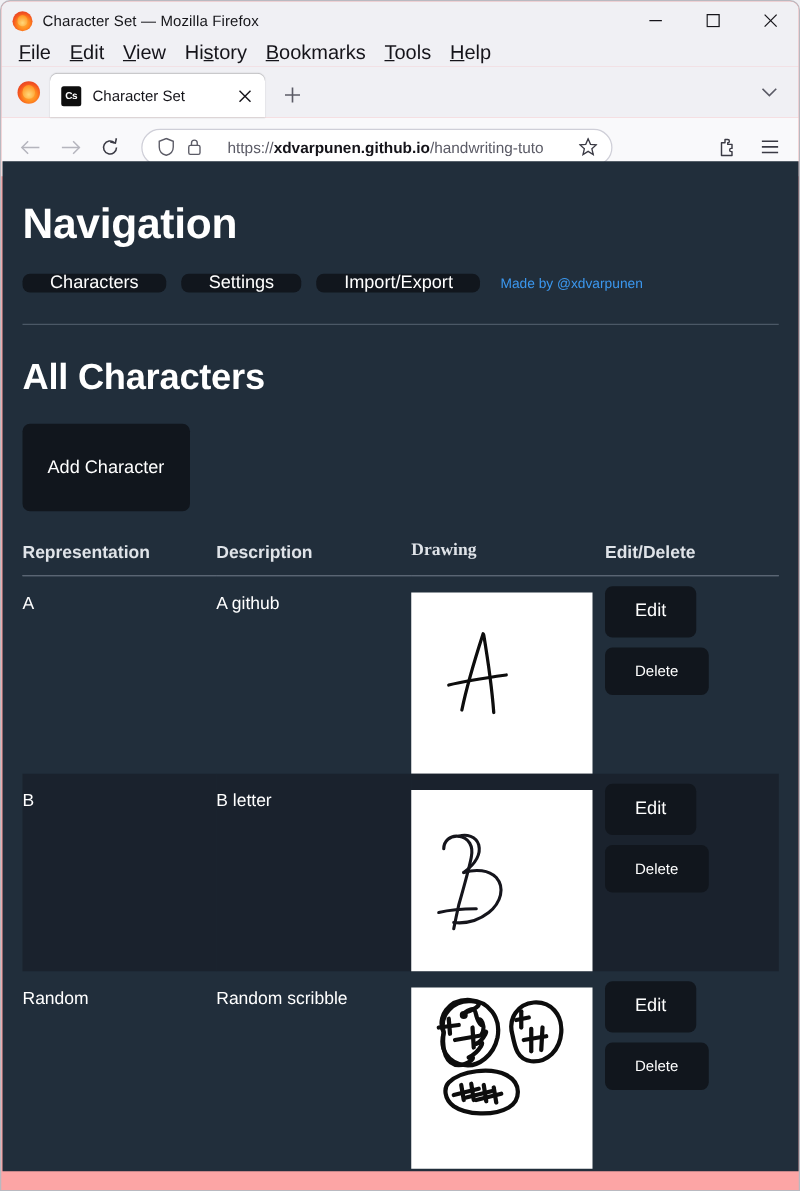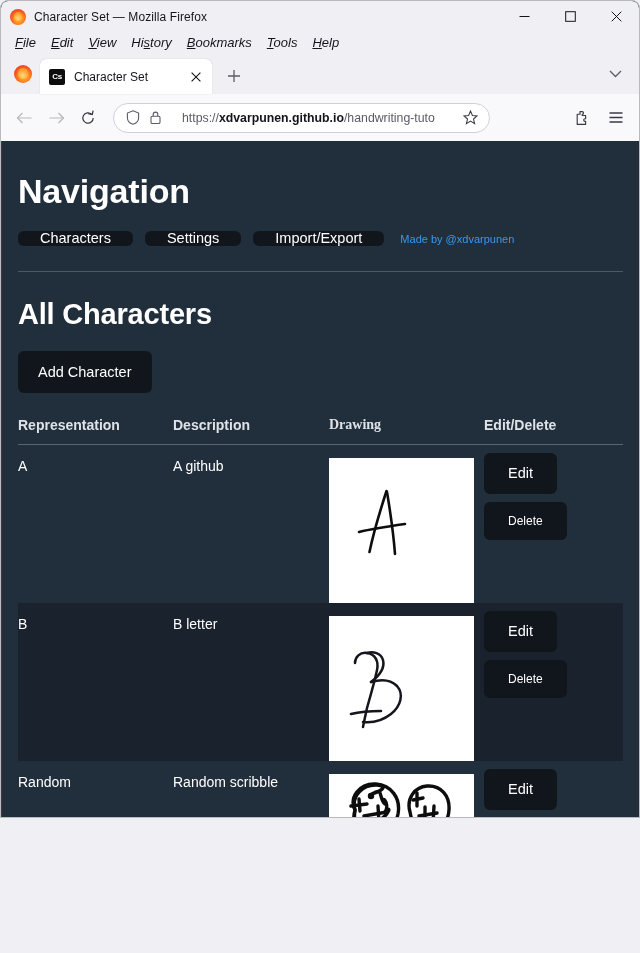--- a/index.html
+++ b/index.html
@@ -1,40 +1,40 @@
 <!DOCTYPE html>
 <html><head>
 <meta charset="utf-8">
 <style>
   * { box-sizing: border-box; margin: 0; padding: 0; }
   html, body {
     width: 640px; height: 953px;
     font-family: "Liberation Sans", sans-serif;
     overflow: hidden; background: #f0f0f4;
   }
-  #app { width: 640px; height: 818px; position: relative; background: #14532d;
+  #app { width: 640px; height: 953px; position: relative; background: #fca5a5;
          border: 1px solid #b9b9c0; border-radius: 8px 8px 0 0; overflow: hidden; }
 
   
   .titlebar { height: 31px; background: #f0f0f4; display: flex; align-items: center;
               position: relative; border-radius: 7px 7px 0 0; }
   .tb-logo { width: 16px; height: 16px; margin-left: 9px; margin-right: 8px; position: relative; }
   .tb-logo .ff-outer { width:16px;height:16px;border-radius:50%;
       background: radial-gradient(circle at 55% 62%, #ffb63a 0%, #ff8b1f 35%, #f4531f 62%, #d0342c 100%); }
   .tb-logo .ff-inner { position:absolute; left:4px; top:3px; width:8px;height:9px;border-radius:50% 50% 45% 45%;
       background: radial-gradient(circle at 50% 70%, #ffd87a 0%, #ff9c2a 70%, #ff7a1c 100%); }
   .tb-title { font-size: 12px; color: #16161a; letter-spacing: .1px; }
   .win-btns { position: absolute; right: 0; top: 0; height: 31px; display: flex; }
   .win-btn { width: 46px; height: 31px; display: flex; align-items: center; justify-content: center; }
   .win-btn svg { display:block; }
 
   
   .menubar { height: 21px; background: #f0f0f4; display: flex; align-items: center;
              padding-left: 7px; gap: 1px; }
-  .menu-item { font-size: 13px; color: #15141a; padding: 2px 7px; border-radius: 3px; white-space: nowrap; font-style: italic; }
+  .menu-item { font-size: 16px; color: #15141a; padding: 2px 7px; border-radius: 3px; white-space: nowrap; }
   .menu-item u { text-decoration: underline; text-underline-offset: 1px; }
 
   
   .tabstrip { height: 41px; background: #f0f0f4; display: flex; align-items: flex-end; position: relative; }
   .tab-ff-icon { width: 18px; height: 18px; margin: 0 8px 11px 13px; position: relative; flex: none; }
   .tab-ff-icon .ff-outer { width:18px;height:18px;border-radius:50%;
       background: radial-gradient(circle at 55% 62%, #ffb63a 0%, #ff8b1f 35%, #f4531f 62%, #d0342c 100%); }
   .tab-ff-icon .ff-inner { position:absolute; left:4px; top:3px; width:10px;height:11px;border-radius:50% 50% 45% 45%;
       background: radial-gradient(circle at 50% 70%, #ffd87a 0%, #ff9c2a 70%, #ff7a1c 100%); }
   .tab { width: 172px; height: 35px; background: #ffffff; border-radius: 6px 6px 0 0;
@@ -58,33 +58,33 @@
             display: flex; align-items: center; padding: 0 8px; margin: 0 8px 0 9px; position: relative;
             max-width: 377px; }
   .url-ico { width: 22px; height: 22px; display: flex; align-items: center; justify-content: center; flex: none; }
   .url-text { flex: 1; font-size: 12.3px; color: #5b5b66; white-space: nowrap; overflow: hidden;
               margin-left: 16px; }
   .url-text .host { color: #15141a; font-weight: 600; }
   .star { width: 22px; height: 22px; display:flex; align-items:center; justify-content:center; flex:none; }
   .toolbar-right { display: flex; align-items: center; gap: 2px; margin-left: auto; }
 
   
-  .page { position: absolute; left: 1px; top: 140px; width: 637px; height: 808px;
+  .page { position: absolute; left: 1px; top: 128px; width: 637px; height: 808px;
           background: #212e3b; overflow: hidden; }
   .content { padding: 0 16px; }
   h1.nav-title { font-size: 34px; font-weight: bold; color: #ffffff; padding-top: 32px; line-height: 1.1; letter-spacing: -.2px;}
   .navbtn-row { display: flex; align-items: center; margin-top: 21px; gap: 12px; }
   .btn { background: #11161d; color: #ffffff; border: none; border-radius: 6px;
          font-family: "Liberation Sans", sans-serif; font-size: 14.5px; padding: 0 22px;
          line-height: 1; cursor: pointer; }
   .madeby { color: #3b97ee; font-size: 11px; text-decoration: none; margin-left: 4px; }
   .hr { height: 1px; background: #4b5866; margin: 25px 0 0 0; }
   h2.all-chars { font-size: 29px; font-weight: bold; color: #ffffff; margin-top: 26px; letter-spacing: -.2px;}
   .addbtn-wrap { margin-top: 20px; }
-  .btn-add { padding: 14px 20px; font-size: 14.5px; }
+  .btn-add { padding: 28px 20px; font-size: 14.5px; }
 
   table.chars { width: 100%; border-collapse: collapse; margin-top: 24px; table-layout: fixed; }
   table.chars th { text-align: left; font-size: 14px; font-weight: bold; color: #dfe3e8;
                    padding: 0 0 11px 0; border-bottom: 1px solid #5a6573; }
   th.c-rep { width: 155px; } th.c-desc { width: 156px; } th.c-draw { width: 155px; font-family: Liberation Serif, serif; } th.c-ed { width: auto; }
   table.chars td { vertical-align: top; padding: 13px 0 0 0; font-size: 14px; color: #ffffff; }
   tr.alt td { background: #1a222d; }
   tr.alt td:first-child { padding-left: 0; }
   td.td-rep { padding-left: 0; }
   .canvas-box { width: 145px; height: 145px; background: #ffffff; display: block; }

